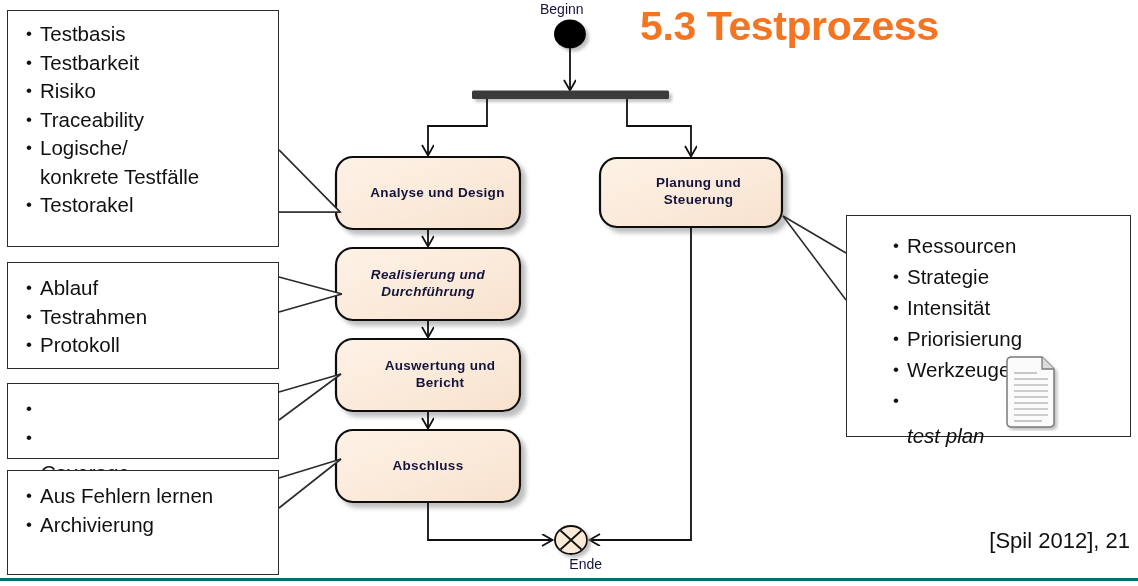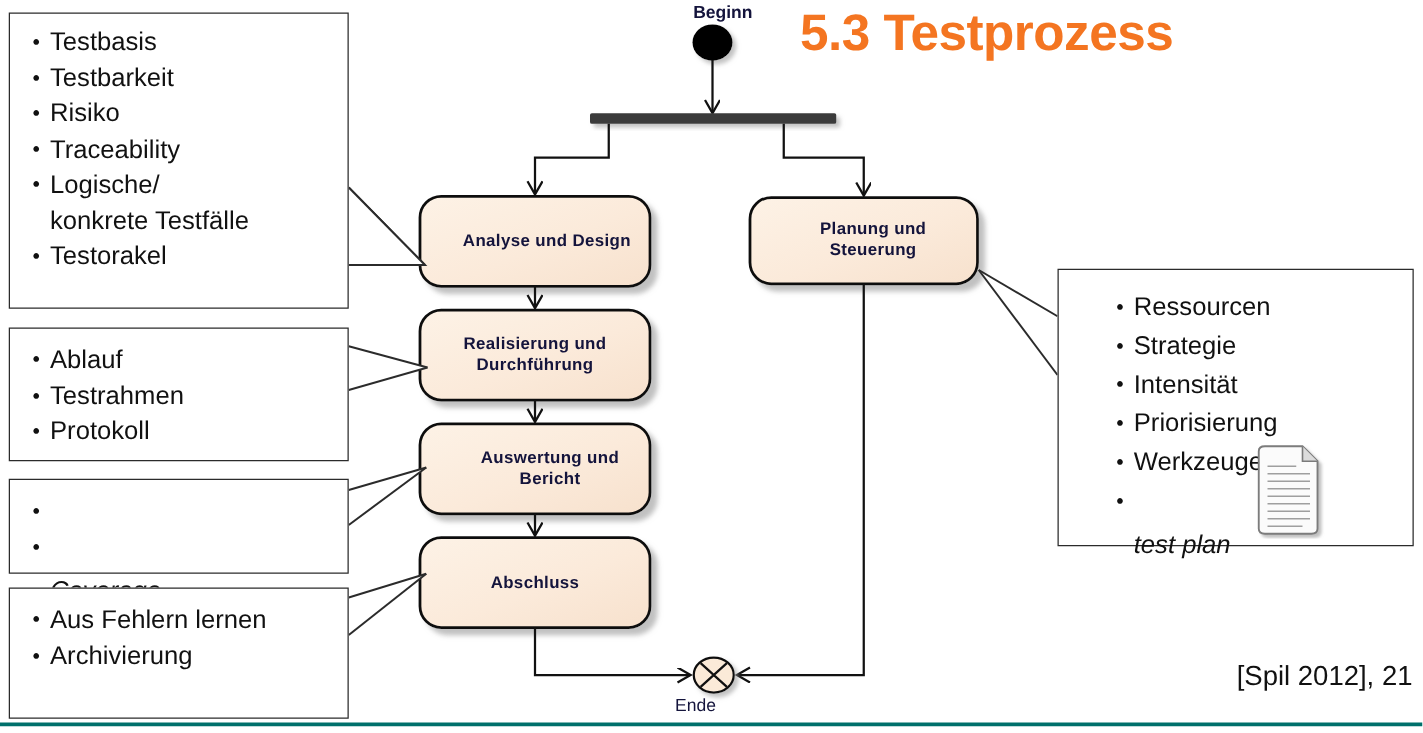--- a/index.html
+++ b/index.html
@@ -223,41 +223,41 @@
       <path d="M846,253 L783,216 L846,300" fill="#ffffff" stroke="none"></path>
       <path d="M846,253 L783,216" fill="none" stroke="#2b2b2b" stroke-width="1.6"></path>
       <path d="M783,216 L846,300" fill="none" stroke="#2b2b2b" stroke-width="1.6"></path>
     </g>
   </svg>
 
   <div class="act-label" style="left:336px;top:184px;width:203px;">
     <div>Analyse und Design</div>
   </div>
 
-  <div class="act-label" style="left:336px;top:266px;width:184px;">
+  <div class="act-label" style="left:336px;top:266px;width:184px;font-style:italic;">
     <div>Realisierung und</div>
     <div>Durchführung</div>
   </div>
 
   <div class="act-label" style="left:336px;top:357px;width:208px;">
     <div>Auswertung und</div>
     <div>Bericht</div>
   </div>
 
   <div class="act-label" style="left:336px;top:457px;width:184px;">
     <div>Abschluss</div>
   </div>
 
   <div class="act-label" style="left:600px;top:174px;width:197px;">
     <div>Planung und</div>
     <div>Steuerung</div>
   </div>
 
-  <div class="node-label" style="left:540px;top:1px;width:62px;text-align:right;font-weight:bold;">Beginn</div>
-  <div class="node-label" style="left:540px;top:556px;width:62px;text-align:left;">Ende</div>
+  <div class="node-label" style="left:540px;top:1px;width:62px;text-align:left;">Beginn</div>
+  <div class="node-label" style="left:540px;top:556px;width:62px;text-align:right;">Ende</div>
 
   <div class="note" id="note-left-1">
     <ul>
       <li>
           <span class="bul">•</span>
           <span class="txt">Testbasis</span>
         </li>
       <li>
           <span class="bul">•</span>
           <span class="txt">Testbarkeit</span>

